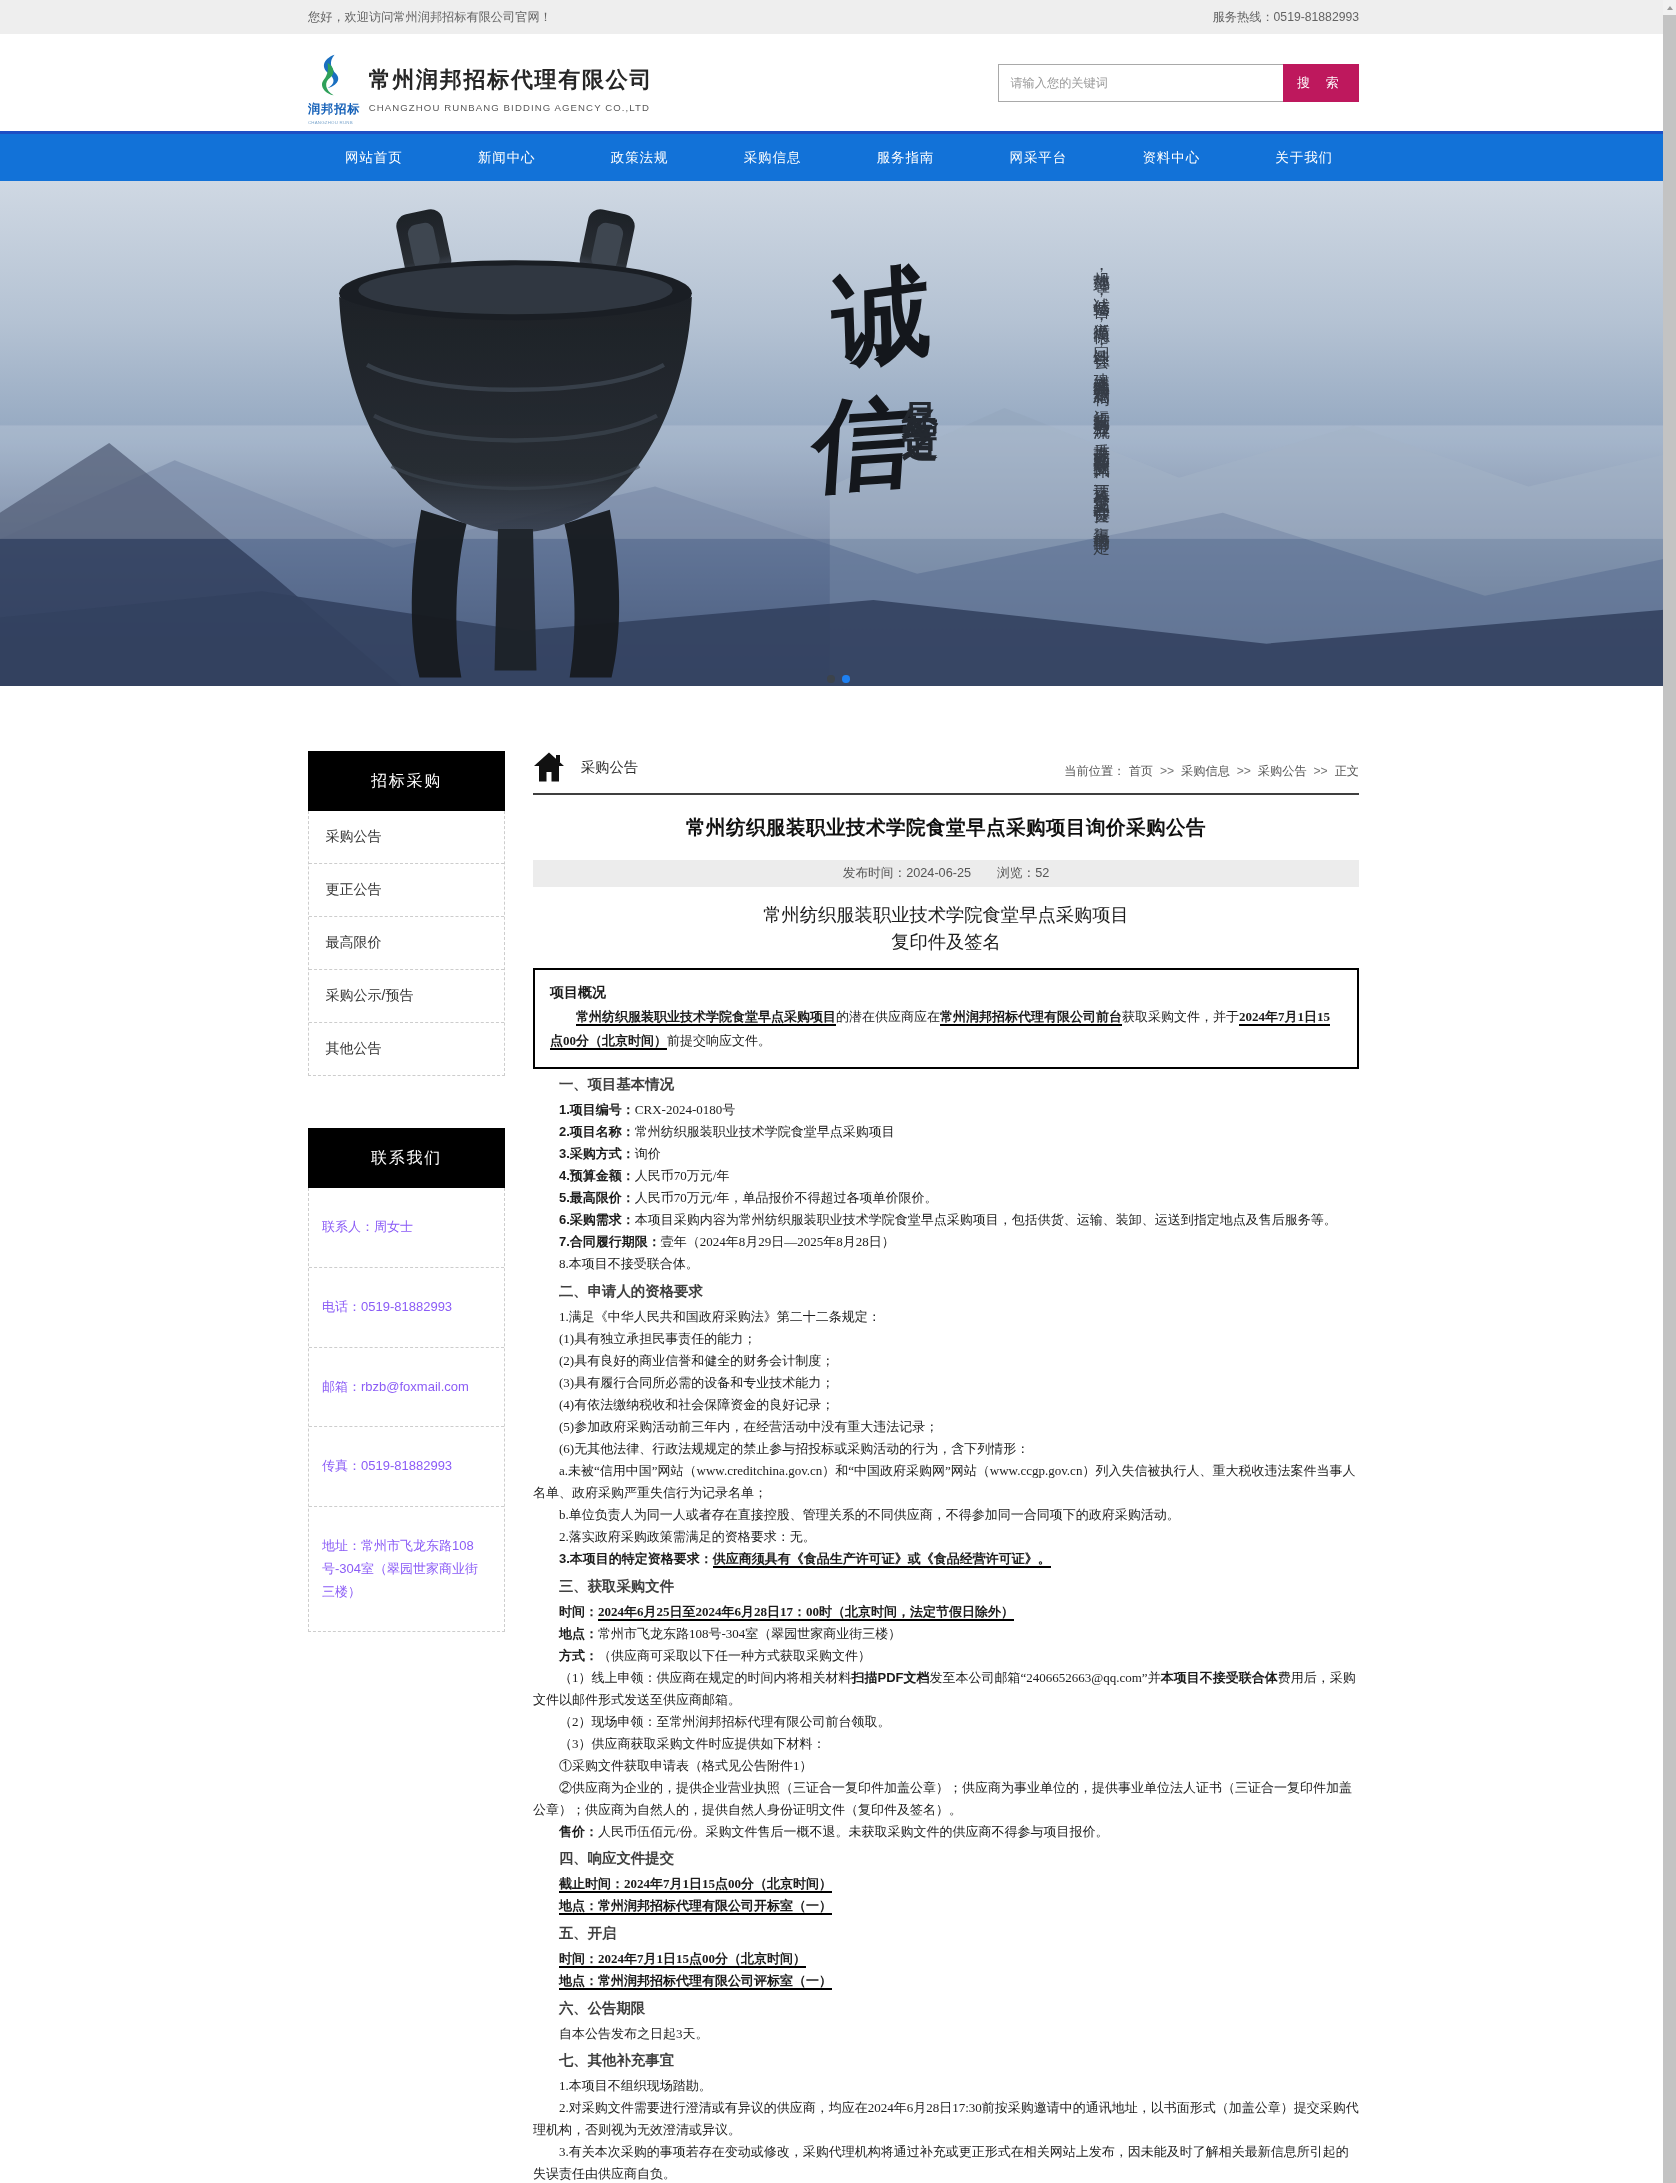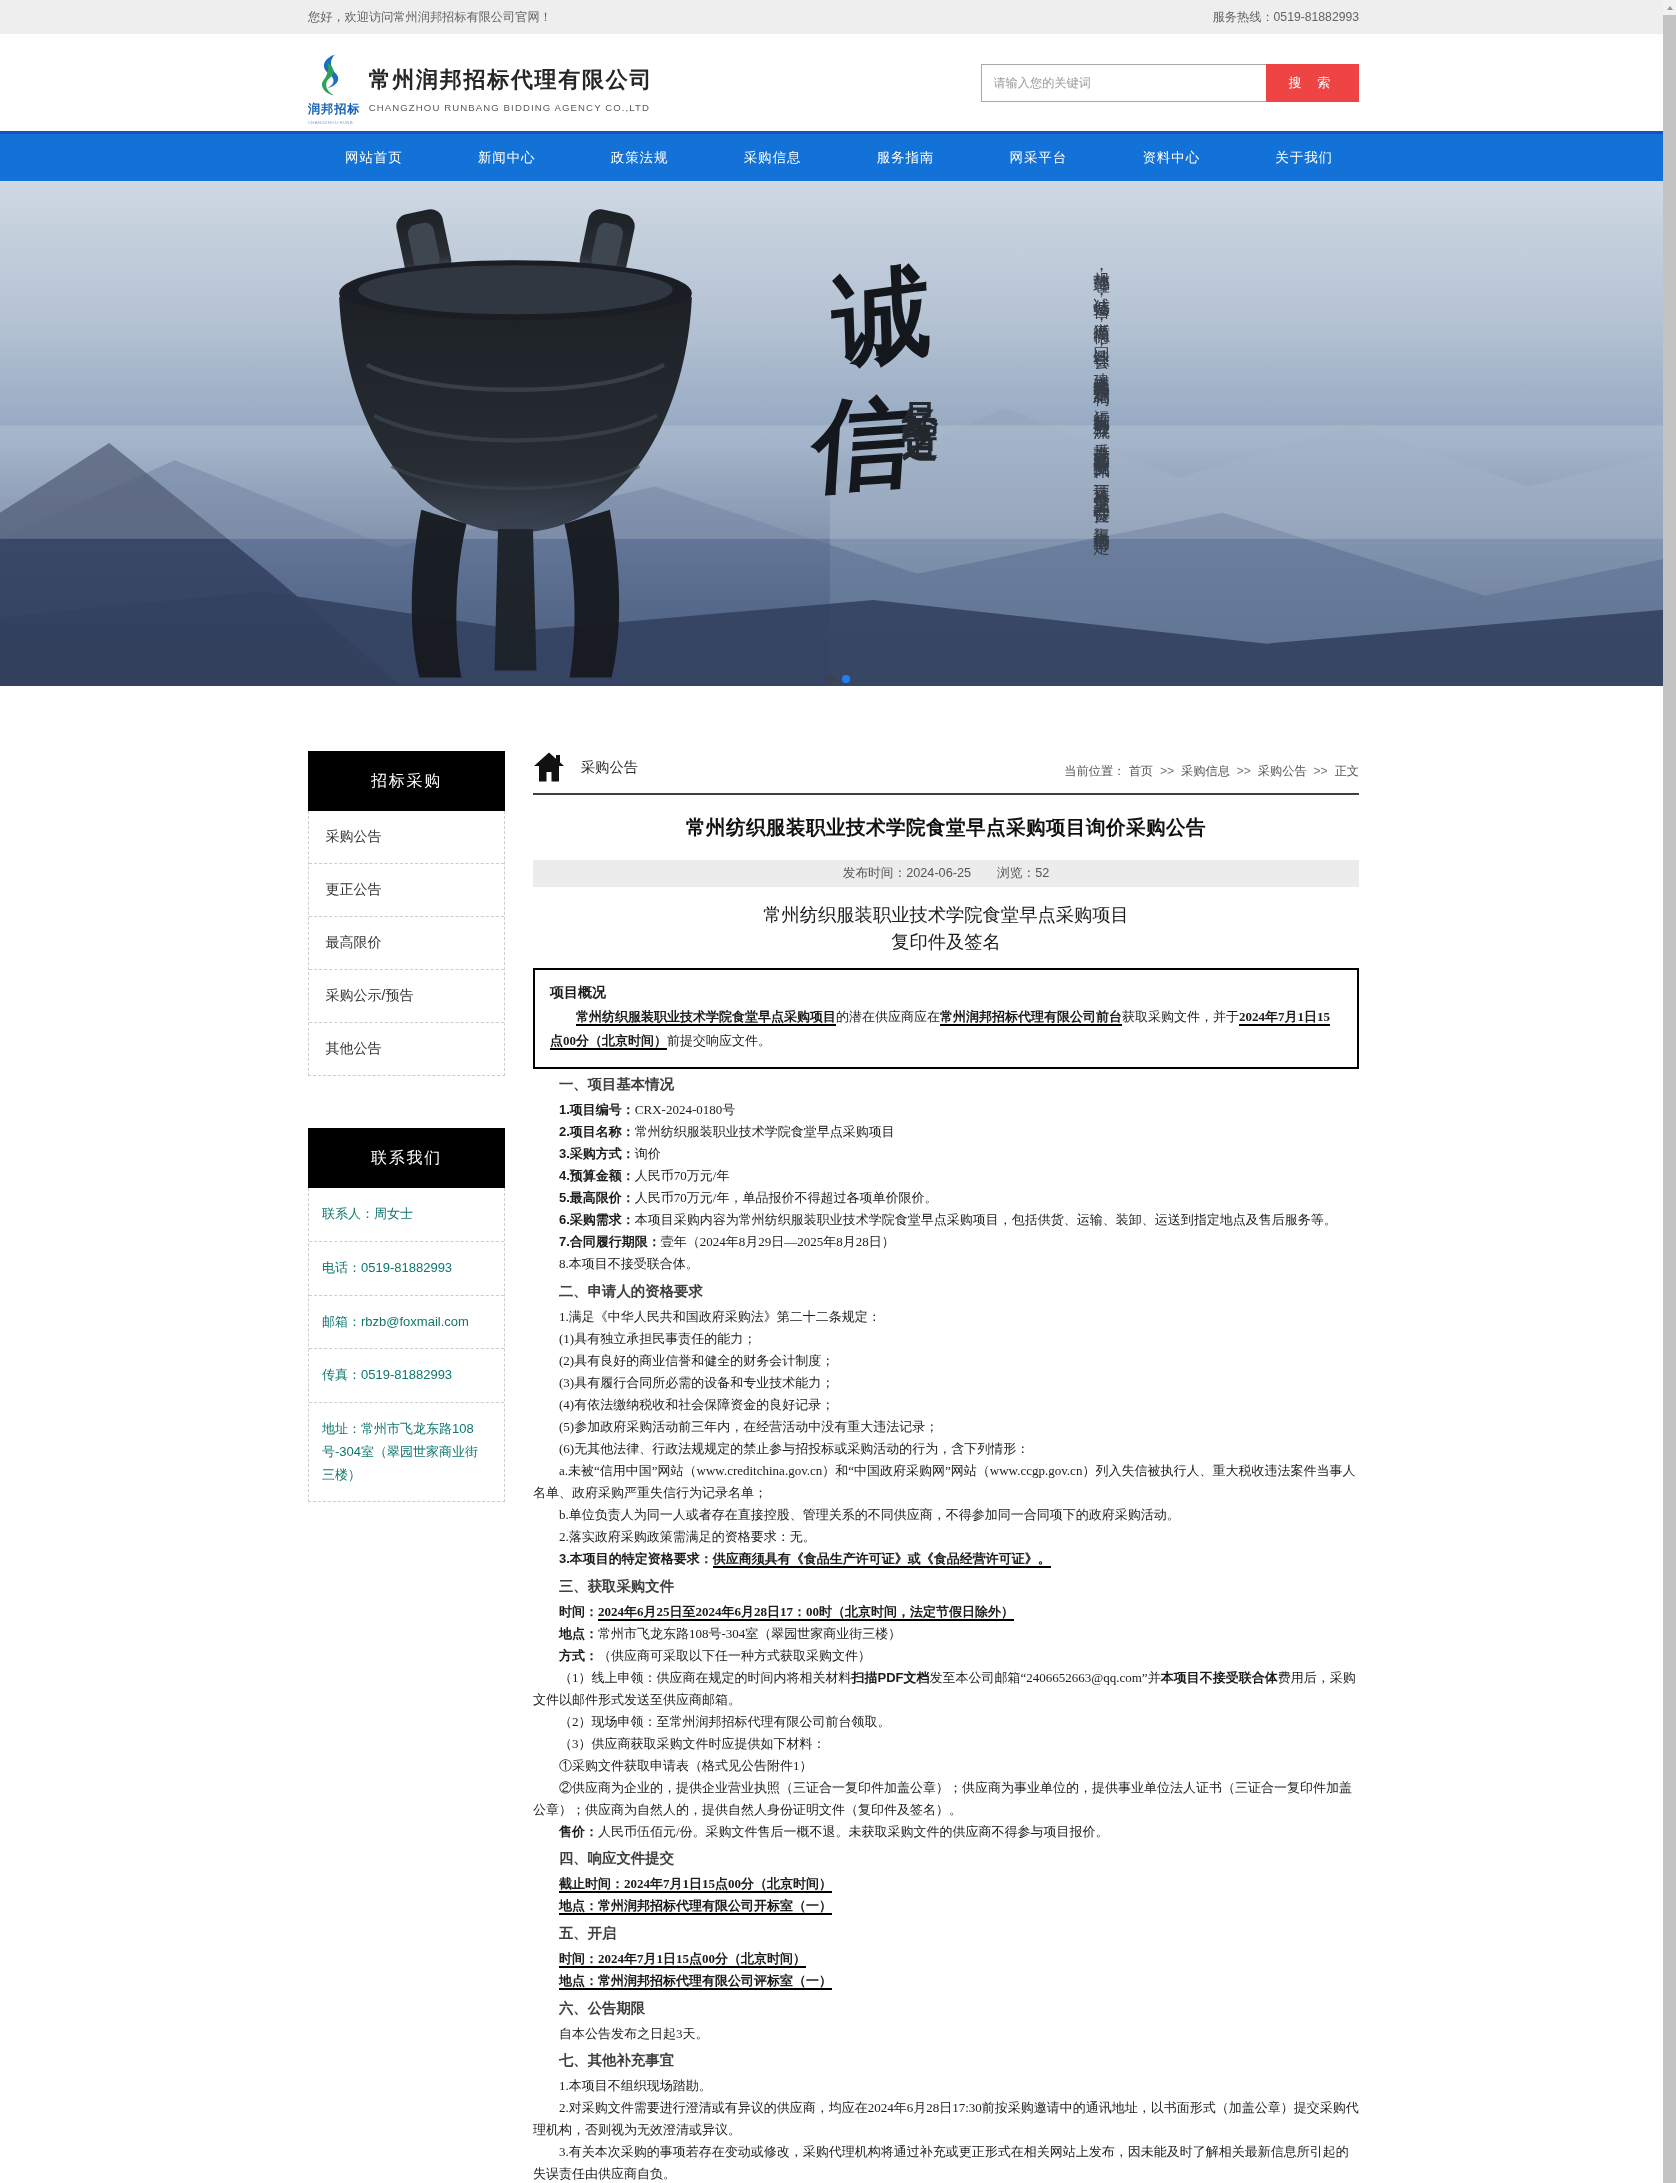--- a/index.html
+++ b/index.html
@@ -20,21 +20,21 @@
   .logo-mark{width:44px;height:44px;display:block;margin:0 auto;}
   .logo-zh{display:block;margin-top:4.4px;font-size:12.2px;font-weight:bold;color:#1460b8;letter-spacing:0.9px;white-space:nowrap;}
   .logo-cap{display:block;margin-top:1.7px;font-size:4.4px;color:#7da7cd;letter-spacing:0.2px;white-space:nowrap;overflow:hidden;width:45px;}
   .brand-text{margin-left:15.7px;margin-top:25px;}
   .brand-cn{font-size:22px;font-weight:bold;color:#262626;letter-spacing:1.7px;}
   .brand-en{margin-top:7px;font-size:9.6px;color:#585858;letter-spacing:1.1px;}
   .search-zone{margin-left:auto;display:flex;align-items:center;}
   .search-input{width:285px;height:38px;box-sizing:border-box;border:0.9px solid #a9a9a9;border-right:none;
        padding:0 11.4px;font-size:12.2px;color:#ef4444;outline:none;background:#fff;font-family:"Liberation Sans",sans-serif;}
   .search-input::placeholder{color:#9a9a9a;}
-  .search-btn{width:93px;height:38px;border:none;background:#ef4444;color:#fff;font-size:13px;
+  .search-btn{width:76px;height:38px;border:none;background:#be185d;color:#fff;font-size:13px;
        letter-spacing:6.1px;cursor:pointer;font-family:"Liberation Sans",sans-serif;}
 
   
   .nav{height:47px;background:#1272d8;border-top:3.9px solid #1d4fc4;box-sizing:content-box;}
   .nav .container{display:flex;align-items:center;height:47px;justify-content:space-between;padding:0 26px 0 37px;box-sizing:border-box;}
   .nav-item{color:#ffffff;font-size:13.5px;letter-spacing:0.9px;cursor:pointer;white-space:nowrap;}
 
   
   .banner{position:relative;height:505px;overflow:hidden;
      background:linear-gradient(180deg,#cfd8e3 0%,#b4c2d3 28%,#93a7c0 52%,#5d6f90 78%,#2f3d5b 100%);}
@@ -57,21 +57,21 @@
   .content{width:826px;flex:0 0 826px;margin-left:28px;}
 
   .side-head{height:60px;background:#000000;color:#fff;display:flex;align-items:center;justify-content:center;
       font-size:16px;letter-spacing:1.7px;}
   .side-list{border:0.9px dashed #cdcdcd;border-top:none;}
   .side-item{height:52px;display:flex;align-items:center;padding-left:16.6px;font-size:14px;color:#333;
       border-bottom:0.9px dashed #cdcdcd;cursor:pointer;}
   .side-item:last-child{border-bottom:none;}
   .side-gap{height:52px;}
   .contact-list{border:0.9px dashed #cdcdcd;border-top:none;}
-  .contact-row{padding:15px 13px;font-size:13px;color:#0f766e;line-height:1.75;border-bottom:0.9px dashed #cdcdcd;word-break:break-all;}
+  .contact-row{padding:28px 13px;font-size:13px;color:#8b5cf6;line-height:1.75;border-bottom:0.9px dashed #cdcdcd;word-break:break-all;}
   .contact-row:last-child{border-bottom:none;}
 
   
   .crumbs{display:flex;align-items:flex-end;justify-content:space-between;padding-bottom:9.6px;
       border-bottom:2.2px solid #3f3f3f;}
   .crumbs-left{display:flex;align-items:center;}
   .home-ico{width:32px;height:32px;display:block;}
   .crumb-cat{margin-left:15.7px;font-size:14.4px;color:#2f2f2f;cursor:pointer;}
   .crumbs-right{font-size:12.2px;color:#555;padding-bottom:3.5px;}
   .crumbs-right .lnk{cursor:pointer;}

